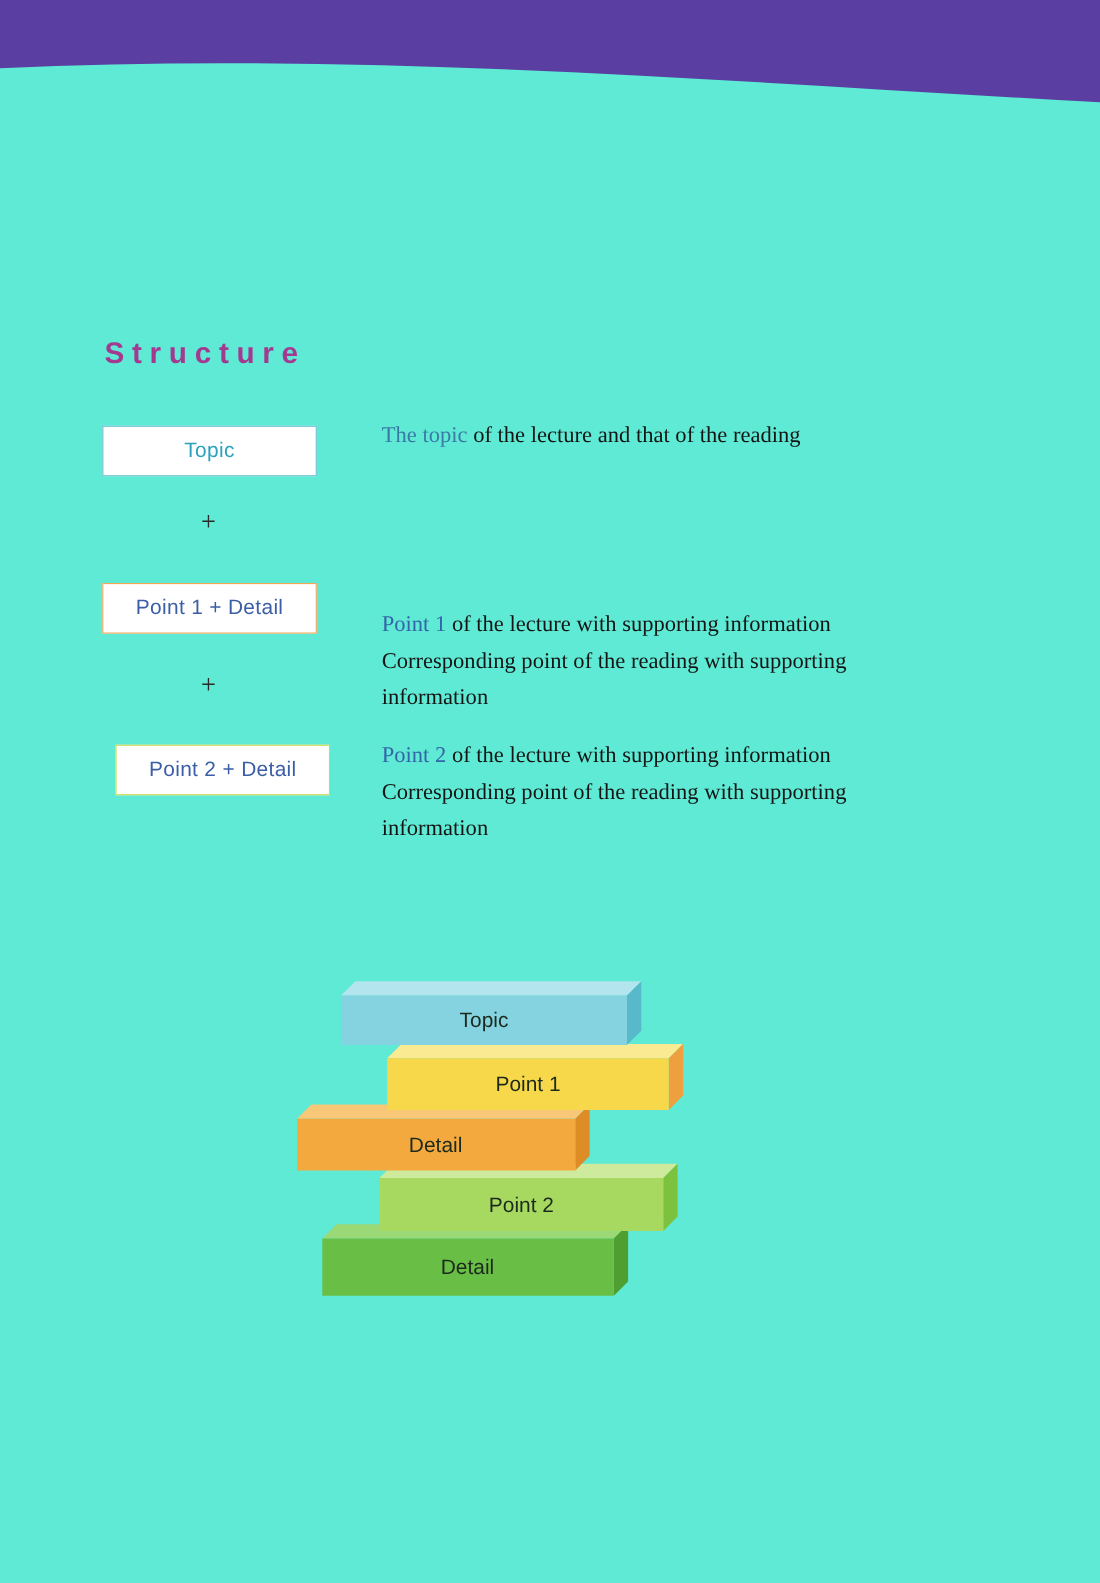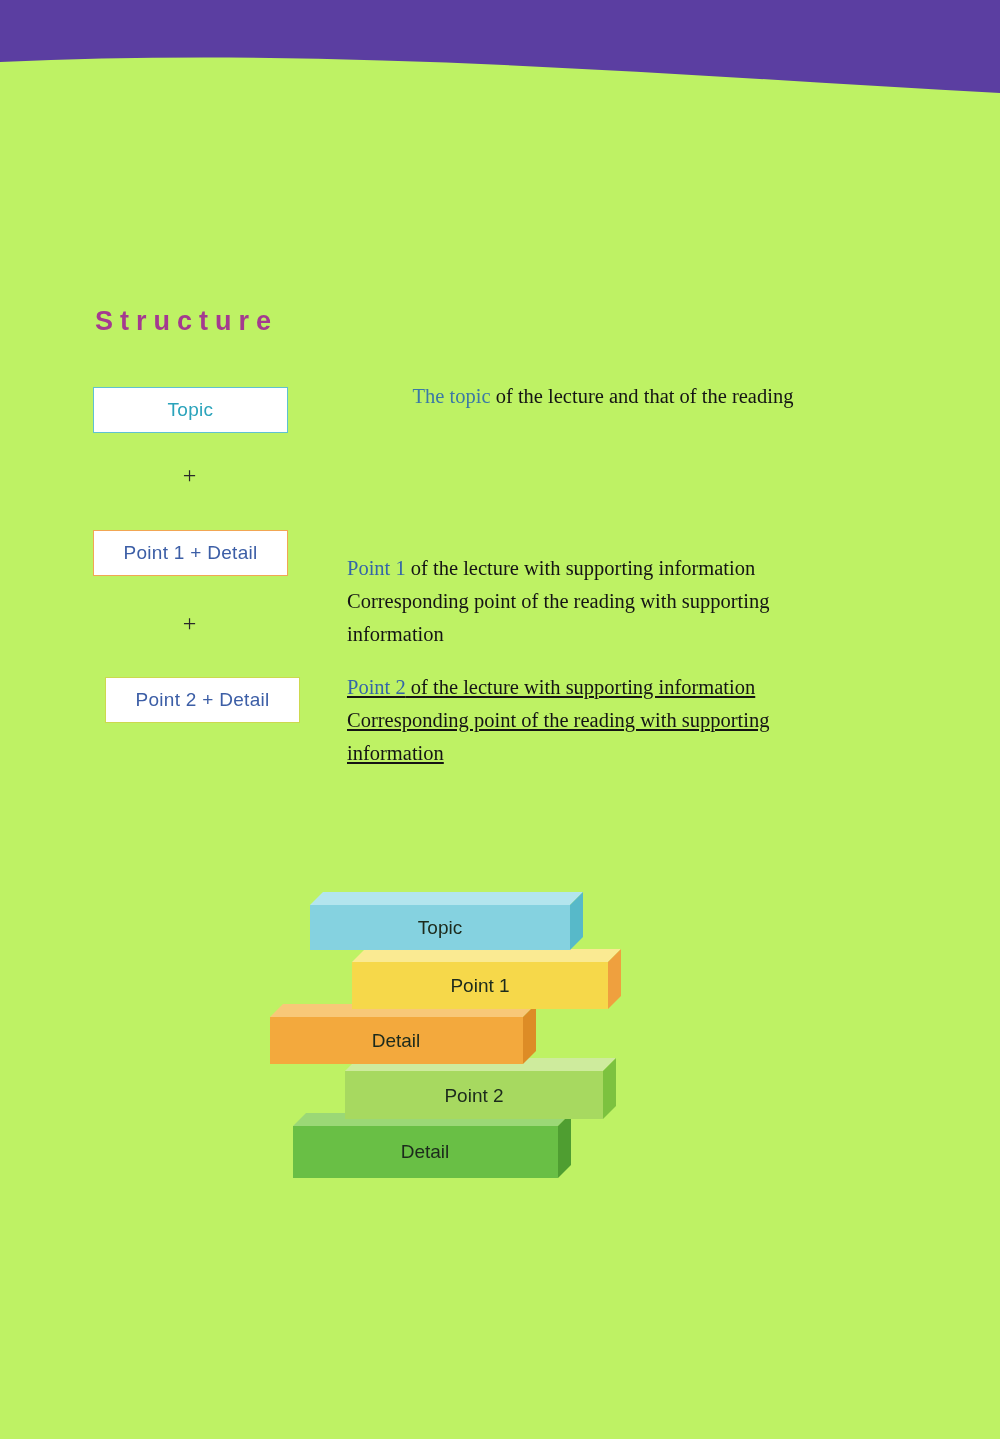--- a/index.html
+++ b/index.html
@@ -1,18 +1,18 @@
 <!DOCTYPE html>
 <html><head>
 <meta charset="utf-8">
 <style>
   html,body { margin:0; padding:0; background:#e8e8e8; }
   .page {
     position:relative; width:1000px; height:1439px;
-    background:#bef264; overflow:hidden;
+    background:#5eead4; overflow:hidden;
     font-family:"Liberation Sans", sans-serif;
   }
   .banner-svg { position:absolute; top:0; left:0; display:block; }
 
   .heading {
     position:absolute; left:95px; top:306px;
     font-size:27px; font-weight:600; letter-spacing:7px;
     color:#a43a90;
   }
 
@@ -32,23 +32,23 @@
     font-family:"Liberation Serif", serif;
   }
   .plus.one { top:462px; }
   .plus.two { top:610px; }
 
   .desc {
     position:absolute; left:347px; width:512px;
     font-family:"Liberation Serif", serif;
     font-size:20.5px; line-height:33px; color:#141414;
   }
-  .desc.d1 { top:380px;text-align:center; }
+  .desc.d1 { top:380px; }
   .desc.d2 { top:552px; }
-  .desc.d3 { top:671px;text-decoration:underline; }
+  .desc.d3 { top:671px; }
   .desc .lead { }
   .desc.d1 .lead { color:#3b79a6; }
   .desc.d2 .lead, .desc.d3 .lead { color:#3465a8; }
 
   .diagram { position:absolute; left:250px; top:868px; }
   .bar-label {
     font-family:"Liberation Sans", sans-serif;
     font-size:19px; font-weight:500; fill:#1c2a1c;
     text-anchor:middle;
   }

